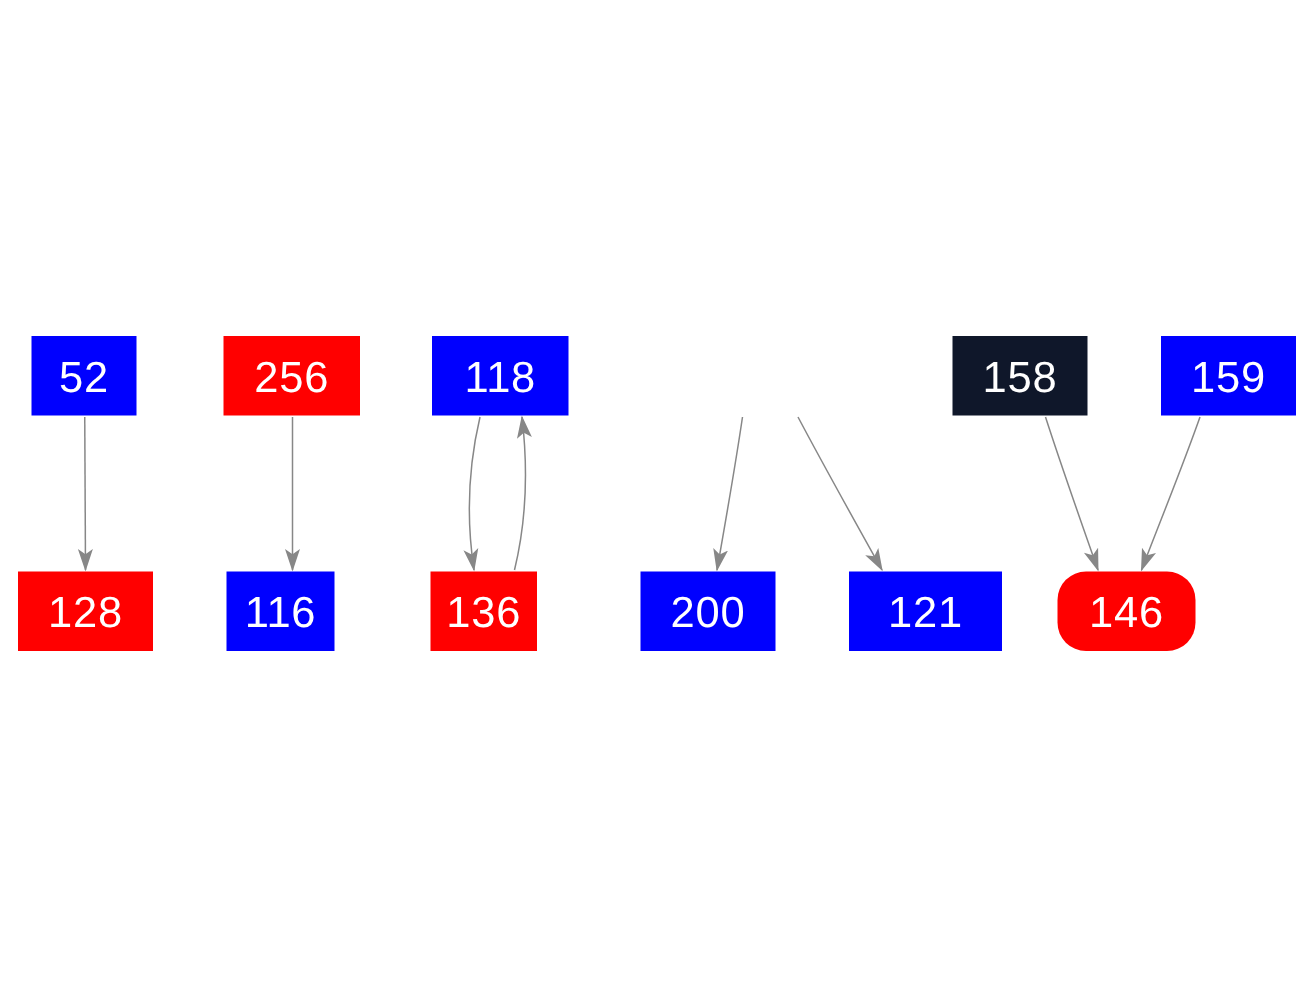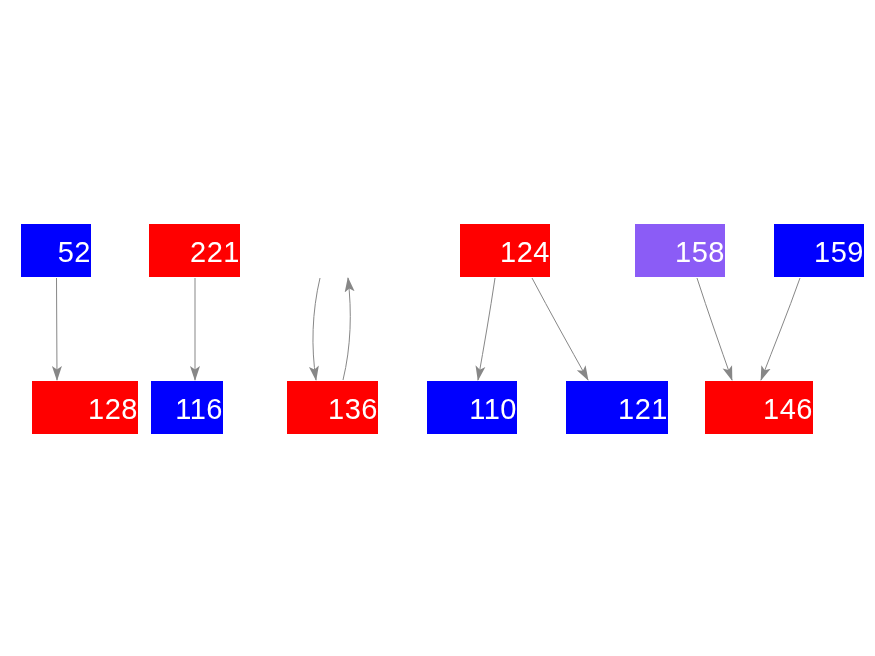--- a/index.html
+++ b/index.html
@@ -17,21 +17,21 @@
     width: 875px; height: 656px;
     pointer-events: none;
   }
   .edge { fill: none; stroke-width: 1; }
   .node {
     position: absolute;
     height: 53px;
     top: 0;
     display: flex;
     align-items: center;
-    justify-content: flex-end;
+    justify-content: center;
     box-sizing: border-box;
   }
   .node-row-top    { top: 224px; }
   .node-row-bottom { top: 381px; }
   .node-label {
     color: #ffffff;
     font-size: 29px;
     line-height: 1;
     padding-top: 3px;
     letter-spacing: 0.5px;
@@ -64,53 +64,53 @@
     <path class="edge" d="M697,278 C708,312 720,346 732,380" marker-end="url(#arrow)" stroke="#878787"></path>
 
     <path class="edge" d="M800,278 C788,312 774,346 761,380" marker-end="url(#arrow)" stroke="#878787"></path>
   </svg>
 
   <div class="node node-row-top" style="left: 21px; width: 70px; background: rgb(0, 0, 255);">
     <span class="node-label">52</span>
   </div>
 
   <div class="node node-row-top" style="left: 149px; width: 91px; background: rgb(255, 0, 0);">
-    <span class="node-label">221</span>
+    <span class="node-label">256</span>
+  </div>
+
+  <div class="node node-row-top" style="left: 288px; width: 91px; background: rgb(0, 0, 255);">
+    <span class="node-label">118</span>
   </div>
 
 
-  <div class="node node-row-top" style="left: 460px; width: 90px; background: rgb(255, 0, 0);">
-    <span class="node-label">124</span>
-  </div>
-
-  <div class="node node-row-top" style="left: 635px; width: 90px; background: #8b5cf6;">
+  <div class="node node-row-top" style="left: 635px; width: 90px; background: #0f172a;">
     <span class="node-label">158</span>
   </div>
 
   <div class="node node-row-top" style="left: 774px; width: 90px; background: rgb(0, 0, 255);">
     <span class="node-label">159</span>
   </div>
 
-  <div class="node node-row-bottom" style="left: 12px; width: 106px; background: rgb(255, 0, 0); margin-left: 20px;">
+  <div class="node node-row-bottom" style="left: 12px; width: 90px; background: rgb(255, 0, 0);">
     <span class="node-label">128</span>
   </div>
 
   <div class="node node-row-bottom" style="left: 151px; width: 72px; background: rgb(0, 0, 255);">
     <span class="node-label">116</span>
   </div>
 
-  <div class="node node-row-bottom" style="left: 287px; width: 91px; background: rgb(255, 0, 0);">
+  <div class="node node-row-bottom" style="left: 287px; width: 71px; background: rgb(255, 0, 0);">
     <span class="node-label">136</span>
   </div>
 
   <div class="node node-row-bottom" style="left: 427px; width: 90px; background: rgb(0, 0, 255);">
-    <span class="node-label">110</span>
+    <span class="node-label">200</span>
   </div>
 
   <div class="node node-row-bottom" style="left: 566px; width: 102px; background: rgb(0, 0, 255);">
     <span class="node-label">121</span>
   </div>
 
-  <div class="node node-row-bottom" style="left: 705px; width: 108px; background: rgb(255, 0, 0);">
+  <div class="node node-row-bottom" style="left: 705px; width: 92px; background: rgb(255, 0, 0); border-radius: 19px;">
     <span class="node-label">146</span>
   </div>
 
 </div>
 
 </body></html>

